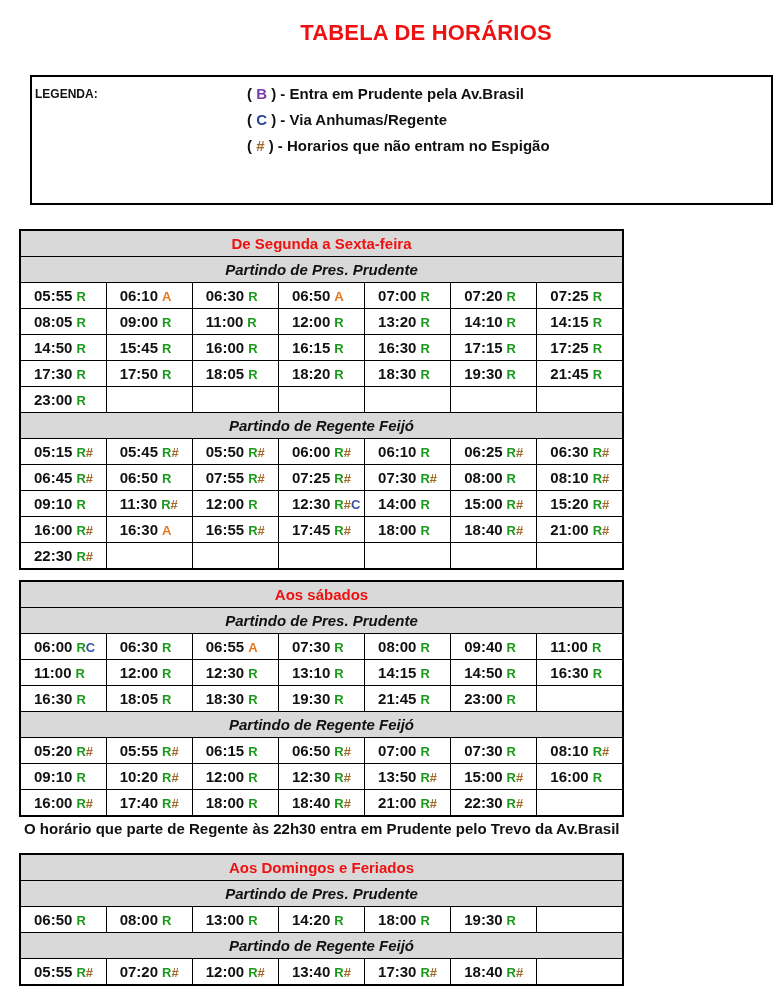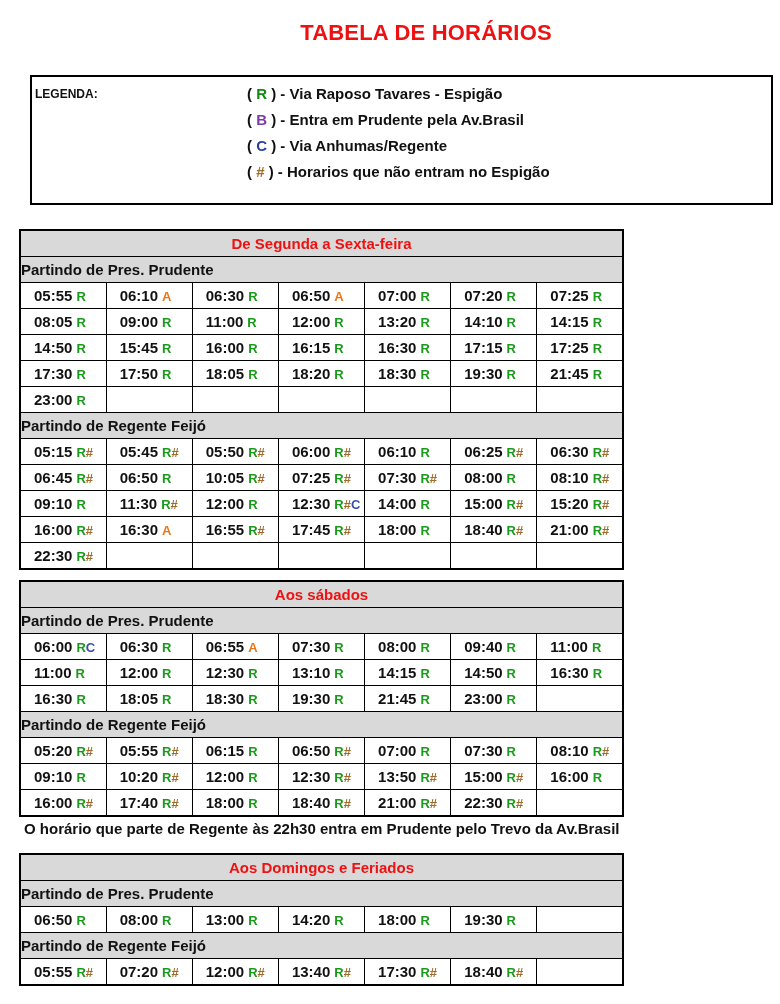--- a/index.html
+++ b/index.html
@@ -6,21 +6,21 @@
   body { width: 780px; height: 1004px; position: relative; font-family: "Liberation Sans", sans-serif; color: #111; overflow: hidden; }
   .page-title { position: absolute; left: 0; top: 20px; width: 780px; text-align: center; color: #ee1111; font-weight: bold; font-size: 22px; letter-spacing: 0.2px; padding-left: 36px; }
   .legend { position: absolute; left: 30px; top: 67px; width: 739px; height: 126px; border: 2px solid #000; margin-top: 8px; }
   .legend-label { position: absolute; left: 3px; top: 10px; font-size: 12px; font-weight: bold; }
   .legend-items { position: absolute; left: 215px; top: 4px; }
   .legend-item { font-size: 15px; font-weight: bold; height: 26px; line-height: 26px; white-space: pre; }
   .lg-code { font-weight: bold; }
   .sched { position: absolute; left: 19px; width: 605px; border-collapse: collapse; border: 2px solid #000; table-layout: fixed; }
   .sched td { border: 1px solid #000; height: 25px; padding: 0; font-size: 15px; font-weight: bold; }
   .sched tr.title td { background: #d9d9d9; color: #ee1111; text-align: center; height: 25px; }
-  .sched tr.sub td { background: #d9d9d9; color: #111; text-align: left; height: 25px; }
+  .sched tr.sub td { background: #d9d9d9; color: #111; text-align: center; height: 25px; font-style: italic; }
   .sched td.cell { padding-left: 13px; white-space: nowrap; }
   .sched td.cell .code { font-size: 13px; margin-left: 4px; }
   .cR { color: #1a9a1a; }
   .cA { color: #e8761a; }
   .cC { color: #3a4fa8; }
   .cH { color: #a06a2a; }
   .lgR { color: #138a13; }
   .lgA { color: #ee1111; }
   .lgC { color: #2b3f9a; }
   .lgB { color: #7a3aa8; }
@@ -28,21 +28,20 @@
   .note { position: absolute; left: 24px; top: 820px; font-size: 15px; font-weight: bold; }
 </style>
 </head>
 <body>
 
 <div class="page-title">TABELA DE HORÁRIOS</div>
 
 <div class="legend">
   <div class="legend-label">LEGENDA:</div>
   <div class="legend-items">
-    <div class="legend-item">( <span class="lg-code lgR">R</span> )<span> - Via Raposo Tavares - Espigão</span></div>
     <div class="legend-item">( <span class="lg-code lgB">B</span> )<span> - Entra em Prudente pela Av.Brasil</span></div>
     <div class="legend-item">( <span class="lg-code lgC">C</span> )<span> - Via Anhumas/Regente</span></div>
     <div class="legend-item">( <span class="lg-code lgH">#</span> )<span> - Horarios que não entram no Espigão</span></div>
   </div>
 </div>
 
 <table class="sched" id="sched-0" style="top:229px">
     <colgroup>
       <col>
       <col>
@@ -112,21 +111,21 @@
         <td class="cell"><span>05:45</span><span class="code"><span class="cR">R</span><span class="cH">#</span></span></td>
         <td class="cell"><span>05:50</span><span class="code"><span class="cR">R</span><span class="cH">#</span></span></td>
         <td class="cell"><span>06:00</span><span class="code"><span class="cR">R</span><span class="cH">#</span></span></td>
         <td class="cell"><span>06:10</span><span class="code"><span class="cR">R</span></span></td>
         <td class="cell"><span>06:25</span><span class="code"><span class="cR">R</span><span class="cH">#</span></span></td>
         <td class="cell"><span>06:30</span><span class="code"><span class="cR">R</span><span class="cH">#</span></span></td>
       </tr>
       <tr>
         <td class="cell"><span>06:45</span><span class="code"><span class="cR">R</span><span class="cH">#</span></span></td>
         <td class="cell"><span>06:50</span><span class="code"><span class="cR">R</span></span></td>
-        <td class="cell"><span>10:05</span><span class="code"><span class="cR">R</span><span class="cH">#</span></span></td>
+        <td class="cell"><span>07:55</span><span class="code"><span class="cR">R</span><span class="cH">#</span></span></td>
         <td class="cell"><span>07:25</span><span class="code"><span class="cR">R</span><span class="cH">#</span></span></td>
         <td class="cell"><span>07:30</span><span class="code"><span class="cR">R</span><span class="cH">#</span></span></td>
         <td class="cell"><span>08:00</span><span class="code"><span class="cR">R</span></span></td>
         <td class="cell"><span>08:10</span><span class="code"><span class="cR">R</span><span class="cH">#</span></span></td>
       </tr>
       <tr>
         <td class="cell"><span>09:10</span><span class="code"><span class="cR">R</span></span></td>
         <td class="cell"><span>11:30</span><span class="code"><span class="cR">R</span><span class="cH">#</span></span></td>
         <td class="cell"><span>12:00</span><span class="code"><span class="cR">R</span></span></td>
         <td class="cell"><span>12:30</span><span class="code"><span class="cR">R</span><span class="cH">#</span><span class="cC">C</span></span></td>

